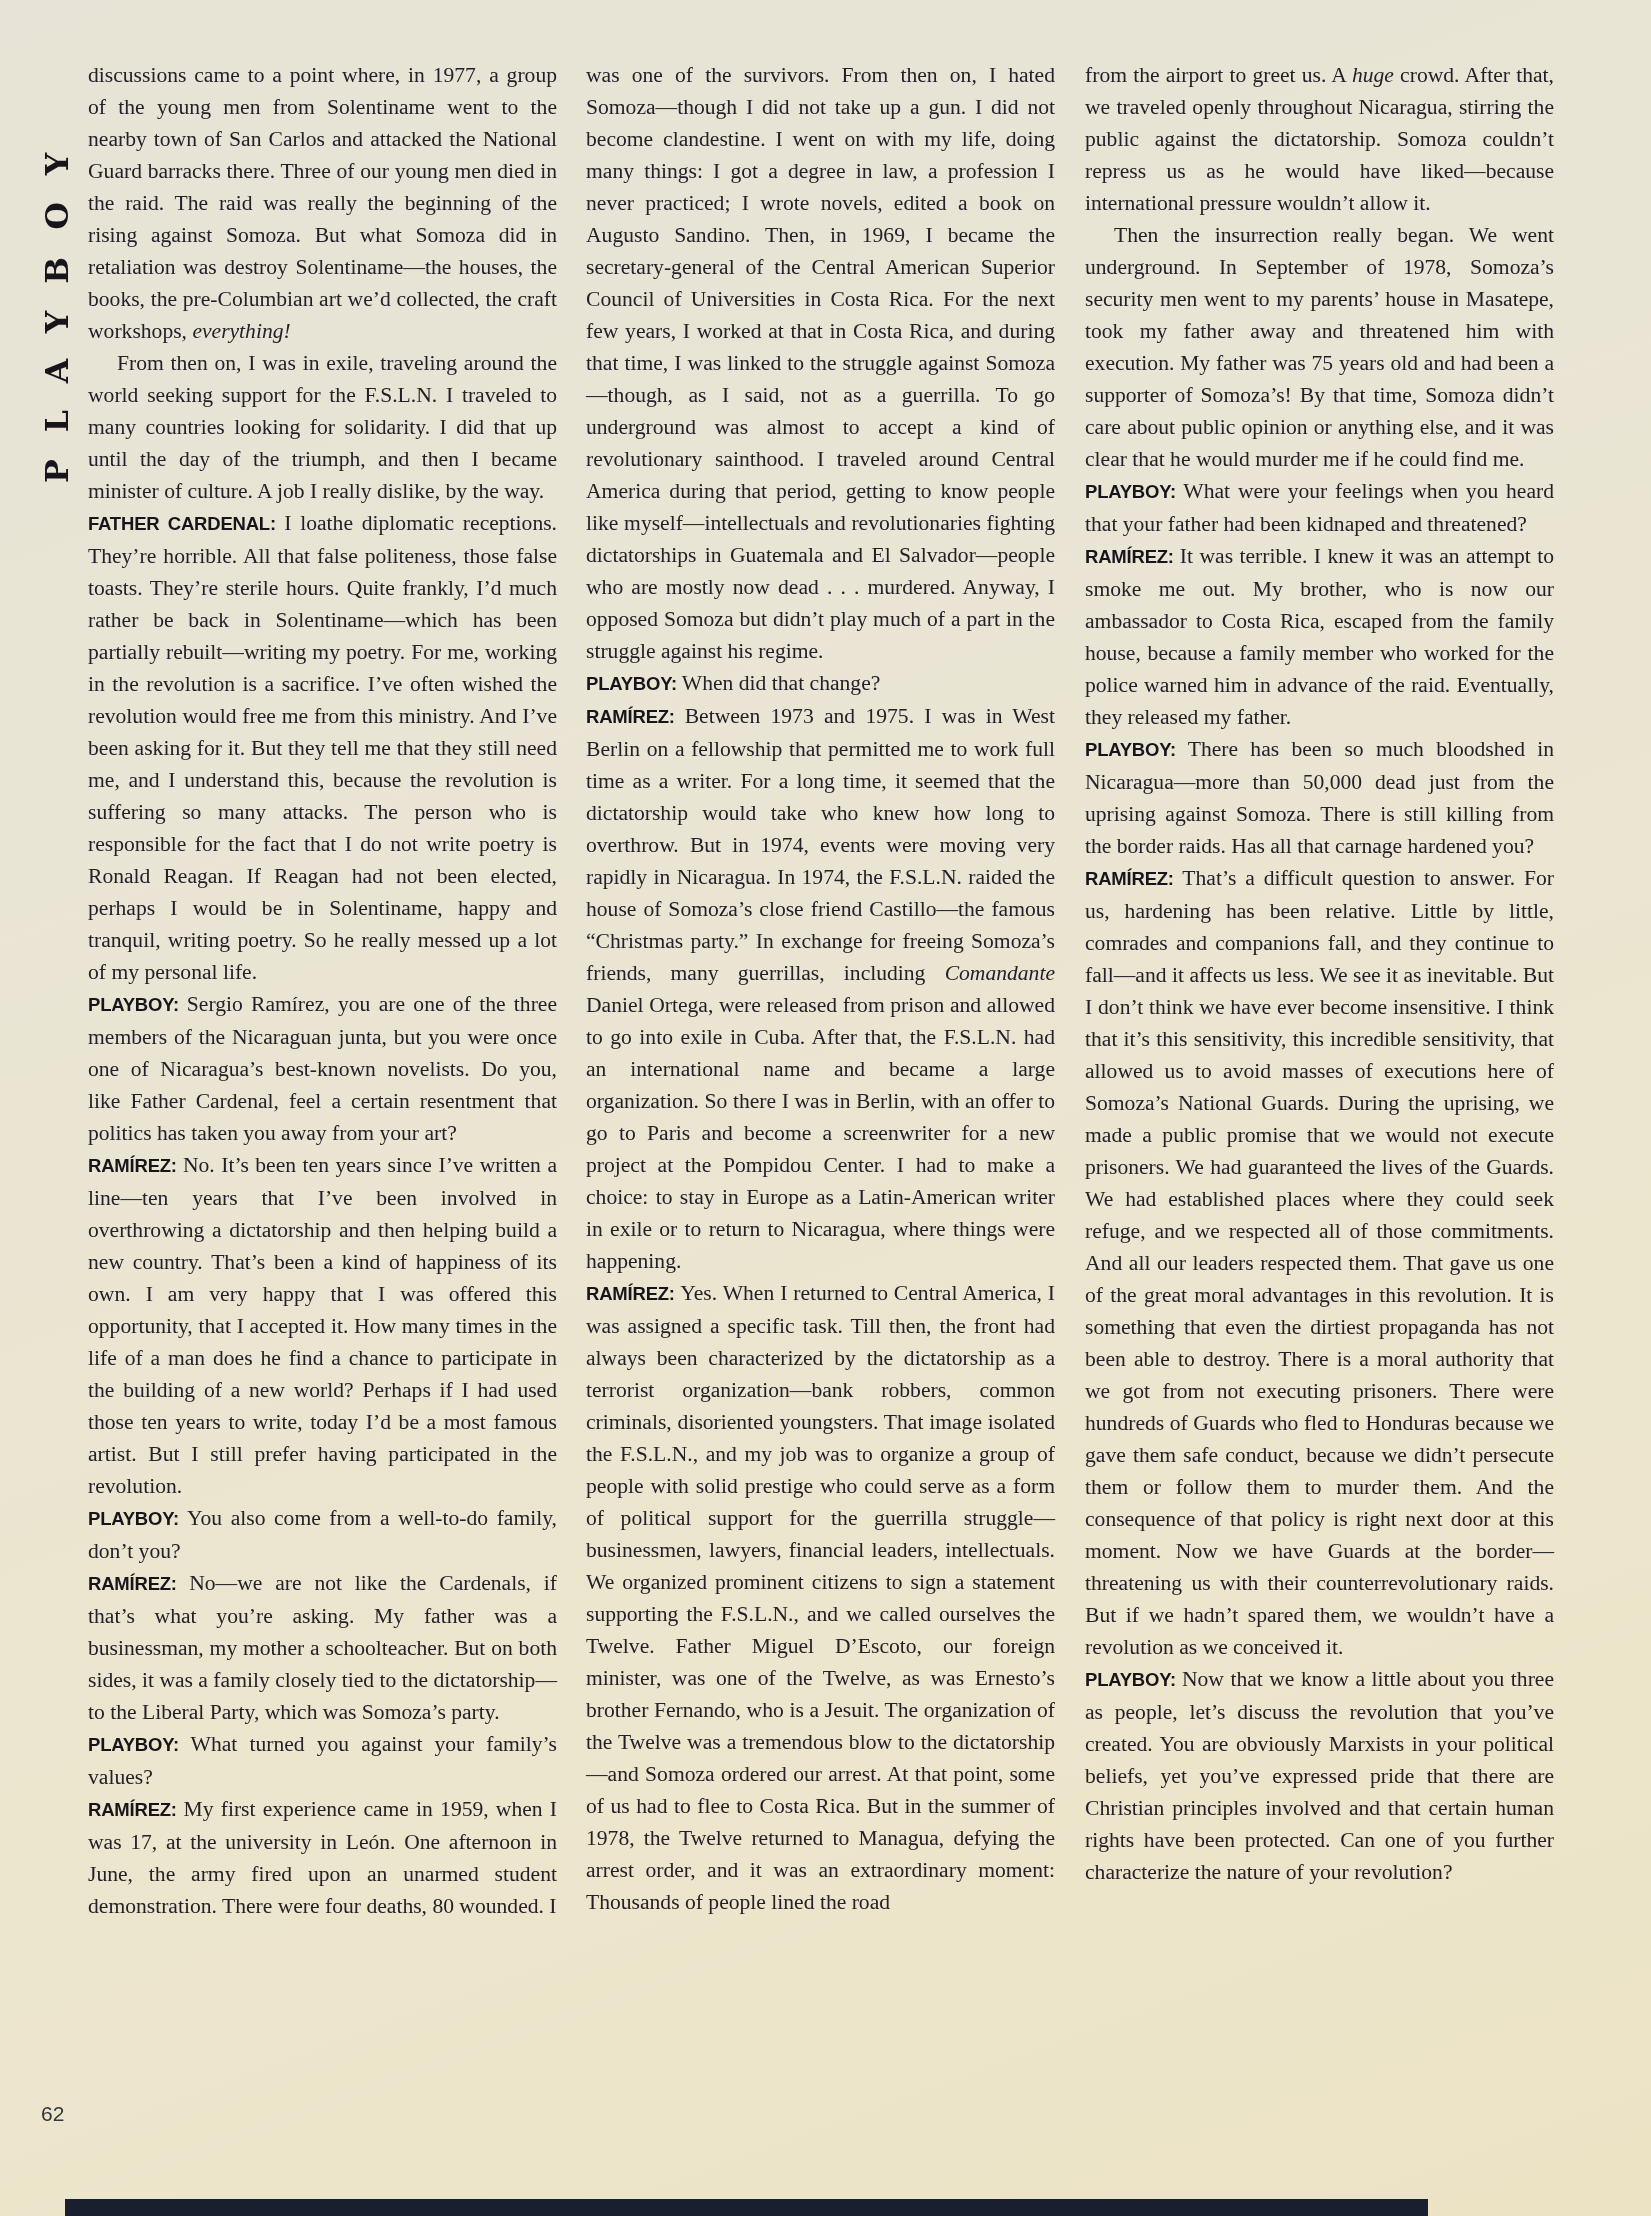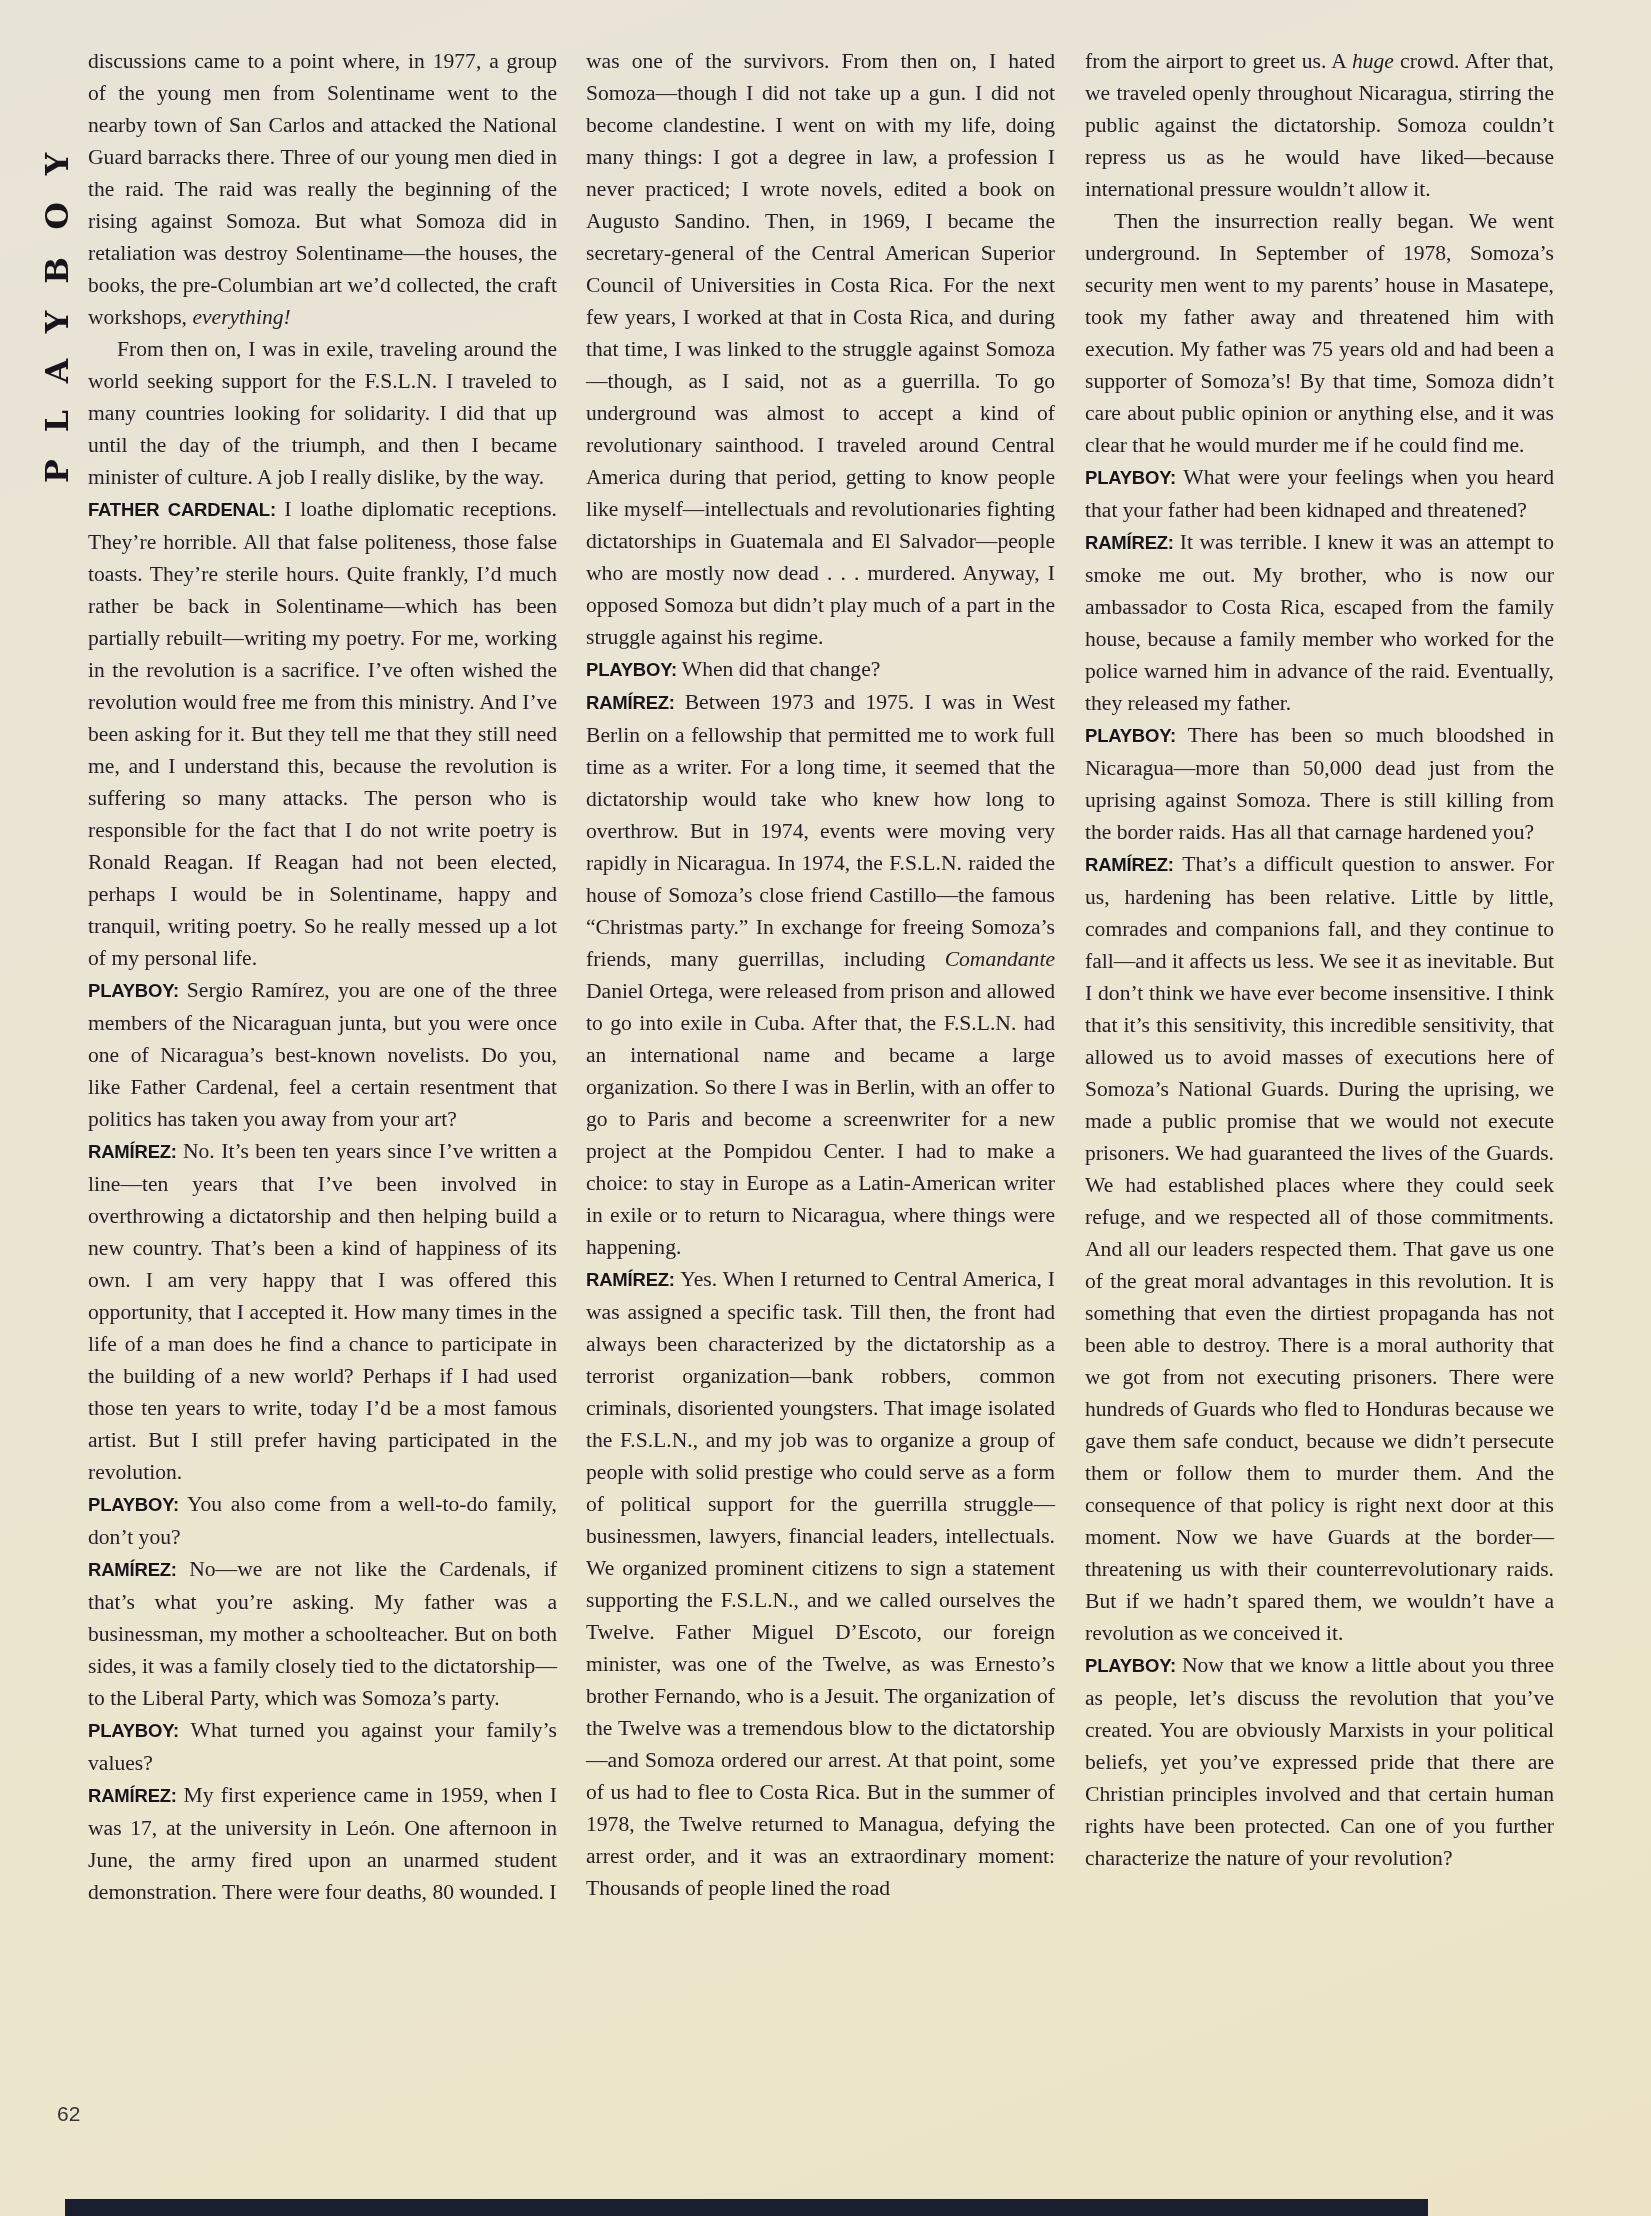--- a/index.html
+++ b/index.html
@@ -26,21 +26,21 @@
     transform-origin: 0 0;
     font-family: "DejaVu Serif", serif;
     font-weight: bold;
     font-size: 31.5px;
     letter-spacing: 27px;
     color: var(--label-ink);
     white-space: nowrap;
   }
   .col {
     position: absolute;
-    top: 45px;
+    top: 59px;
     width: 469px;
     text-align: justify;
     font-size: 21.6px;
     line-height: 32px;
     hyphens: auto;
     -webkit-hyphens: auto;
   }
   #col0 { left: 88px; }
   #col1 { left: 586px; }
   #col2 { left: 1085px; }
@@ -50,21 +50,21 @@
     font-family: "Liberation Sans", sans-serif;
     font-weight: bold;
     font-size: 18.5px;
     letter-spacing: -0.2px;
     color: var(--label-ink);
     margin-top: 18px;
   }
   .italic { font-style: italic; }
   .page-number {
     position: absolute;
-    left: 57px; top: 2102px;
+    left: 41px; top: 2102px;
     font-family: "Liberation Sans", sans-serif;
     font-size: 21px;
     color: #35333c;
   }
   .bottom-band {
     position: absolute;
     left: 65px; top: 2199px;
     width: 1363px; height: 18px;
     background: var(--band);
   }

